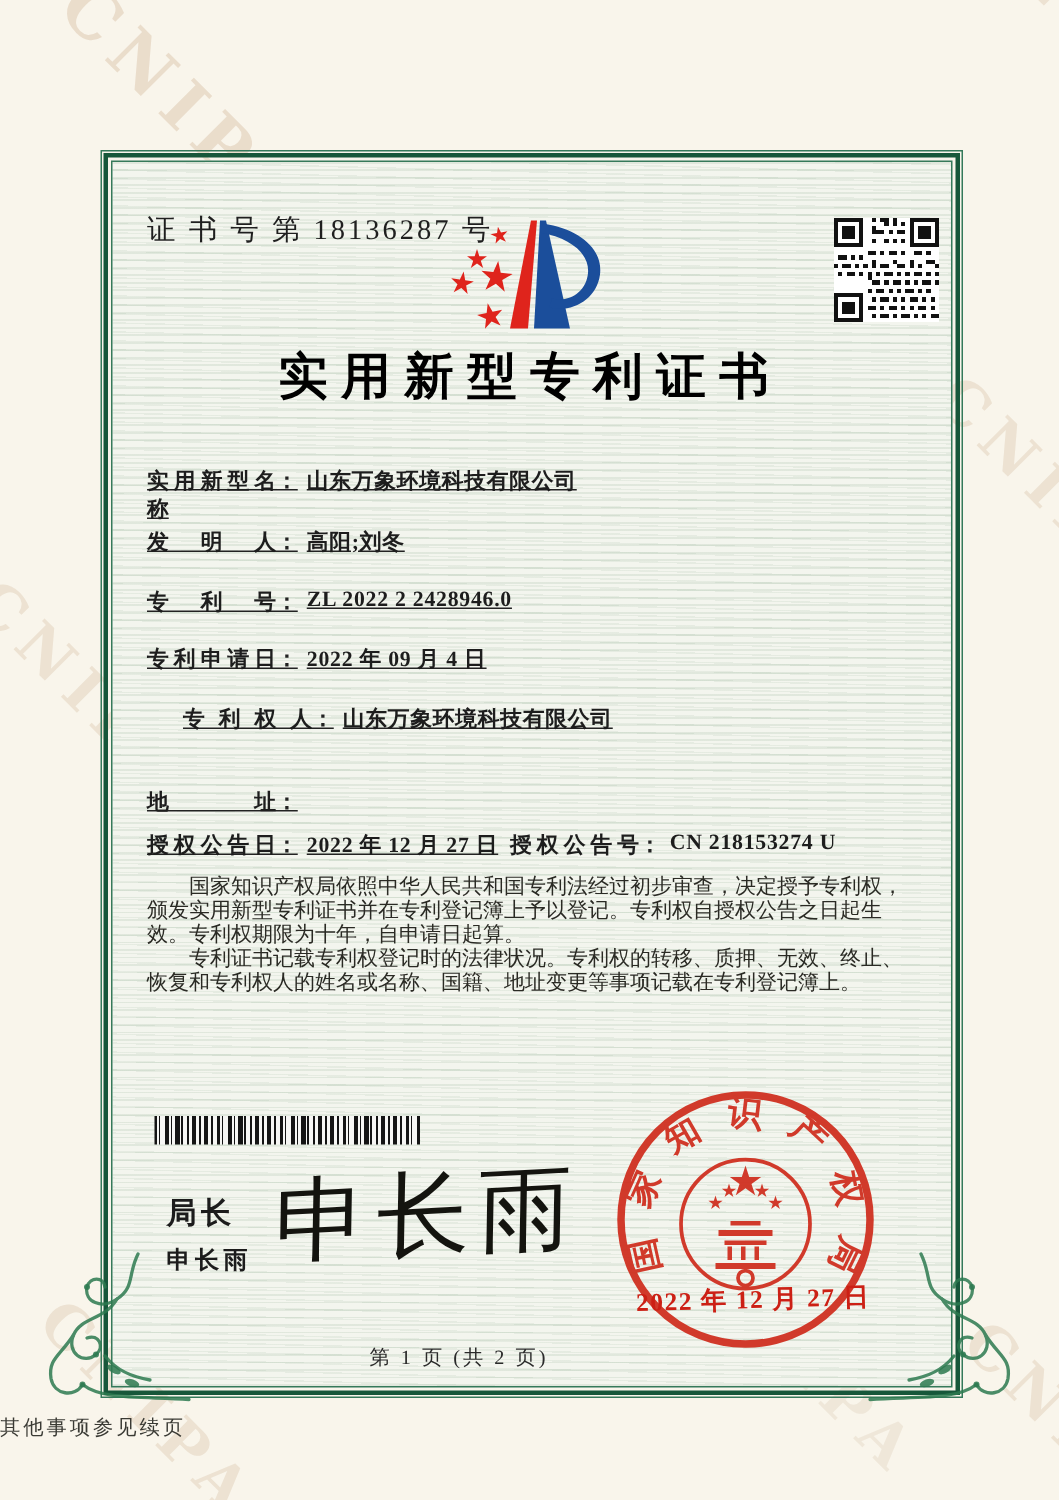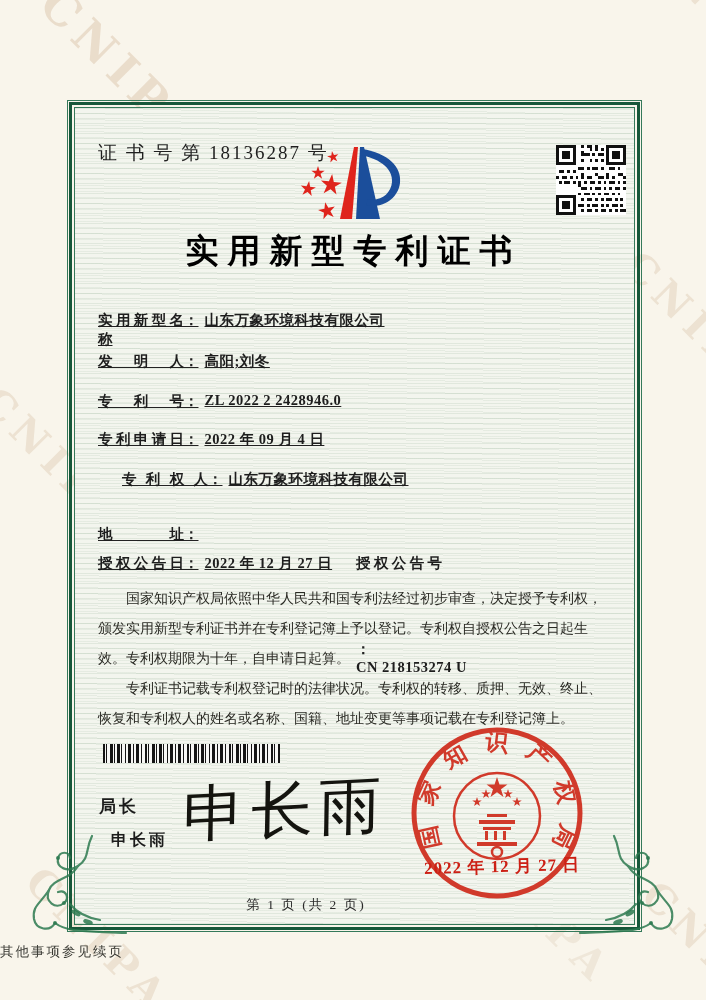--- a/index.html
+++ b/index.html
@@ -29,36 +29,36 @@
   .title{position:absolute;left:74px;top:229px;width:559px;text-align:center;
          font-size:33px;font-weight:bold;letter-spacing:9px;color:#000000;}
   
   .fields{position:absolute;left:98px;top:0;width:514px;}
   .frow{position:absolute;left:0;display:flex;align-items:flex-start;font-size:14.5px;text-decoration:underline;}
   .flabel{display:inline-block;width:86px;text-align:justify;text-align-last:justify;
           font-weight:600;color:#1d1d1d;flex:0 0 86px;}
   .fcolon{font-weight:600;margin-right:6px;}
   .fvalue{font-weight:600;color:#1d1d1d;letter-spacing:0.5px;}
   .addr-line{line-height:22px;}
-  .grant-group2{position:absolute;left:258px;top:0;display:flex;flex-direction:column;}
+  .grant-group2{position:absolute;left:242px;top:0;display:flex;}
   
   .bodytext{position:absolute;left:98px;top:584px;width:514px;font-size:14px;
-            line-height:30px;color:#2a2a24;}
+            line-height:16px;color:#2a2a24;}
   .bodytext p{margin:0;text-indent:2em;}
   
   .barcode{position:absolute;left:103px;top:744px;width:177px;height:19px;
     background:repeating-linear-gradient(90deg,
       #141414 0 2px,#f6f6f4 2px 3px,#141414 3px 4px,#f6f6f4 4px 7px,
       #141414 7px 10px,#f6f6f4 10px 11px,#141414 11px 12px,#f6f6f4 12px 14px,
       #141414 14px 17px,#f6f6f4 17px 18px,#141414 18px 19px,#f6f6f4 19px 22px,
       #141414 22px 23px,#f6f6f4 23px 25px,#141414 25px 28px,#f6f6f4 28px 30px,
       #141414 30px 31px,#f6f6f4 31px 33px,#141414 33px 36px,#f6f6f4 36px 38px,
       #141414 38px 39px,#f6f6f4 39px 42px);}
   
-  .dir-title{position:absolute;left:99px;top:795px;font-size:17px;font-weight:bold;
+  .dir-title{position:absolute;left:111px;top:795px;font-size:20px;font-weight:bold;
              font-family:"Liberation Sans",sans-serif;color:#1c1c1c;letter-spacing:3px;}
   .dir-name{position:absolute;left:111px;top:830px;font-size:16px;font-weight:bold;
             font-family:"Liberation Sans",sans-serif;color:#1c1c1c;letter-spacing:3px;}
   .autograph{position:absolute;left:183px;top:768px;font-size:62px;color:#14140f;
              font-weight:500;letter-spacing:6px;transform:rotate(-3deg) skewX(-4deg);
              font-family:"DejaVu Serif",serif;}
   
   .seal{position:absolute;left:408px;top:724px;opacity:0.92;}
   .seal-date{position:absolute;left:424px;top:855px;font-size:17px;font-weight:bold;
              color:#cc2015;letter-spacing:1px;transform:rotate(-1.5deg);white-space:nowrap;}

